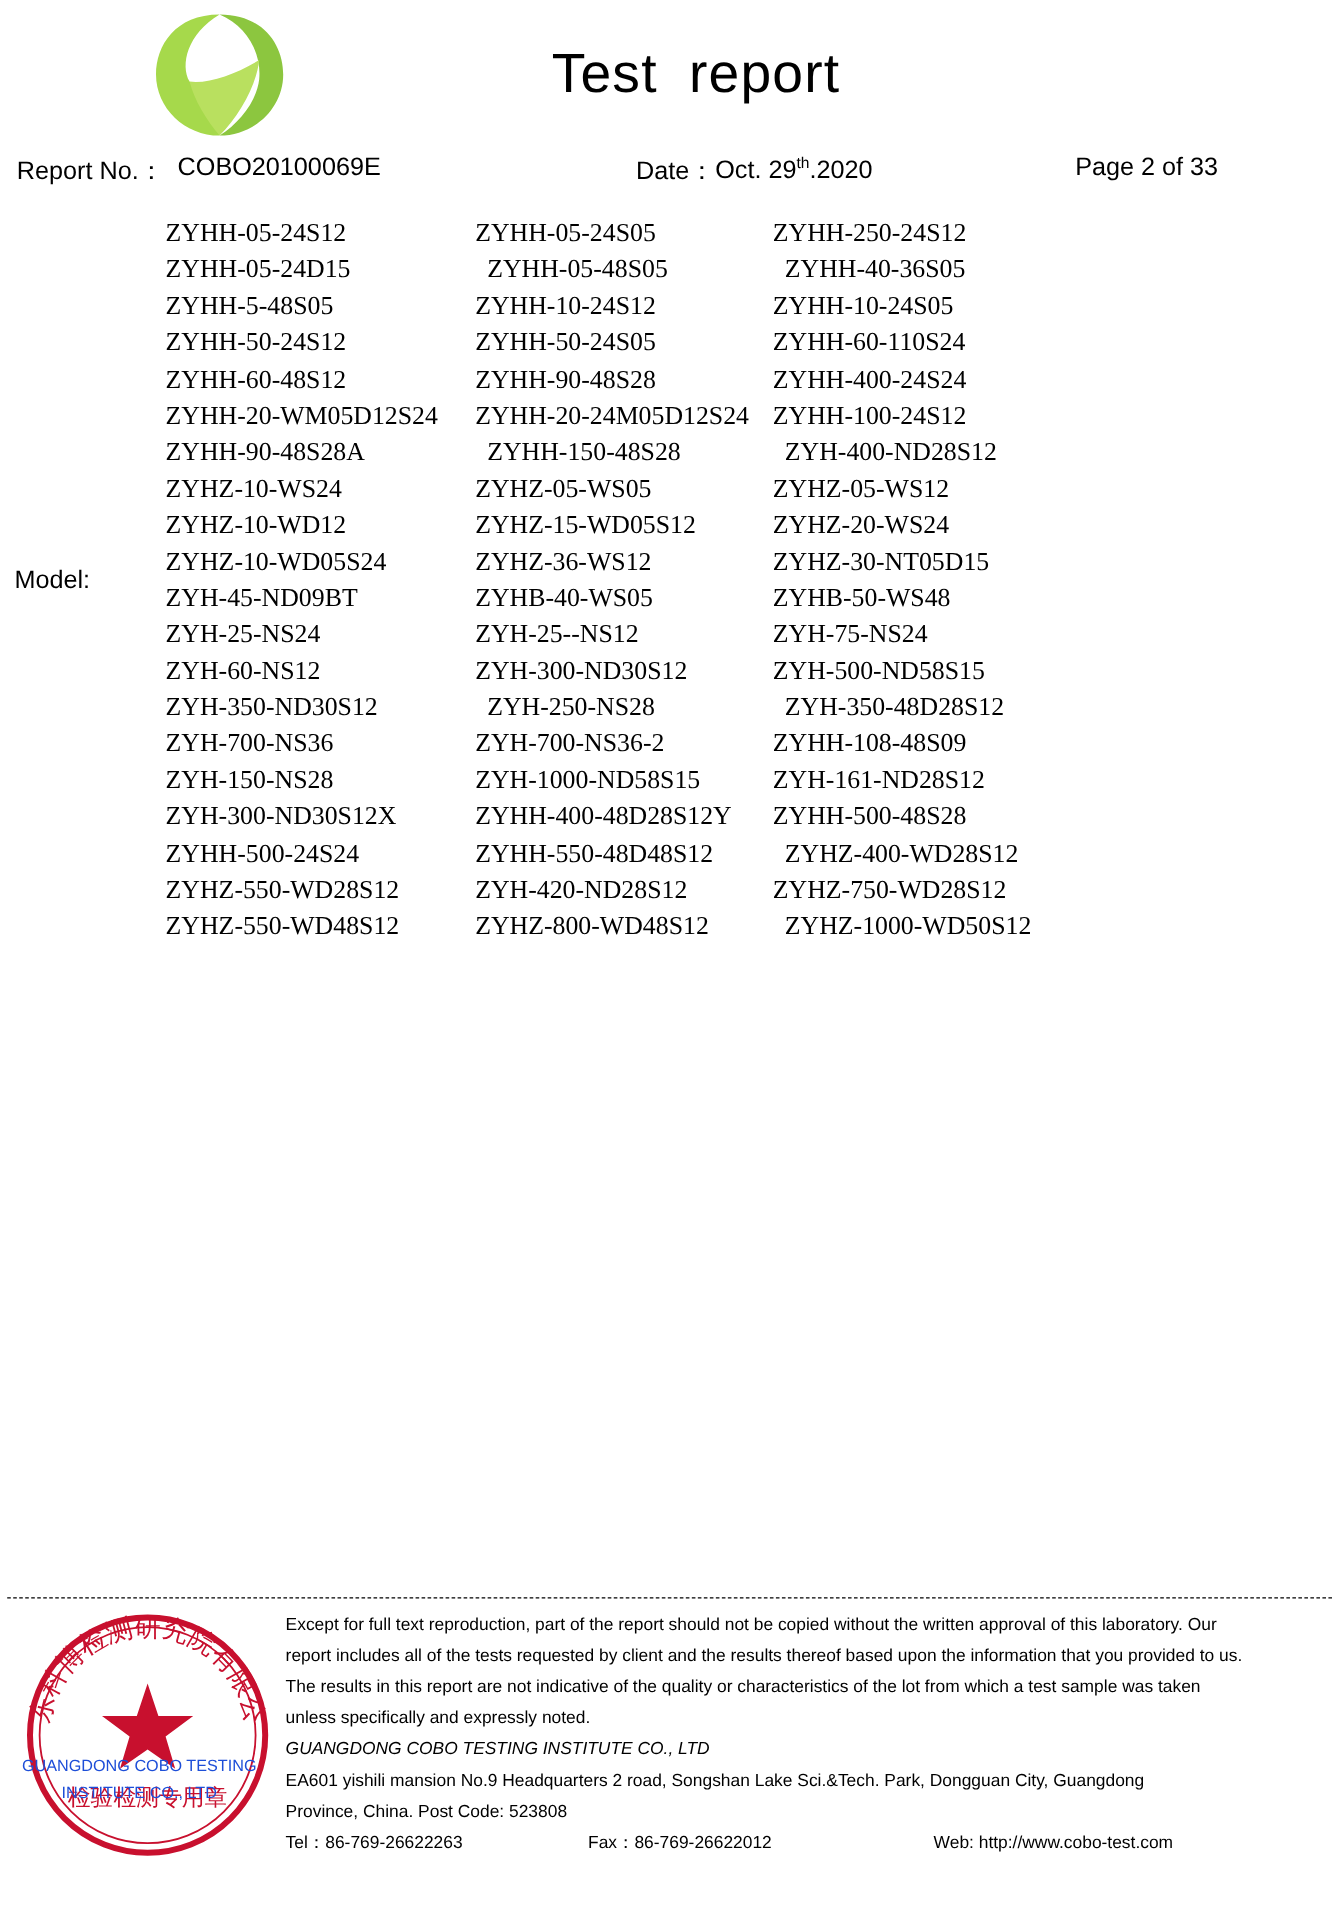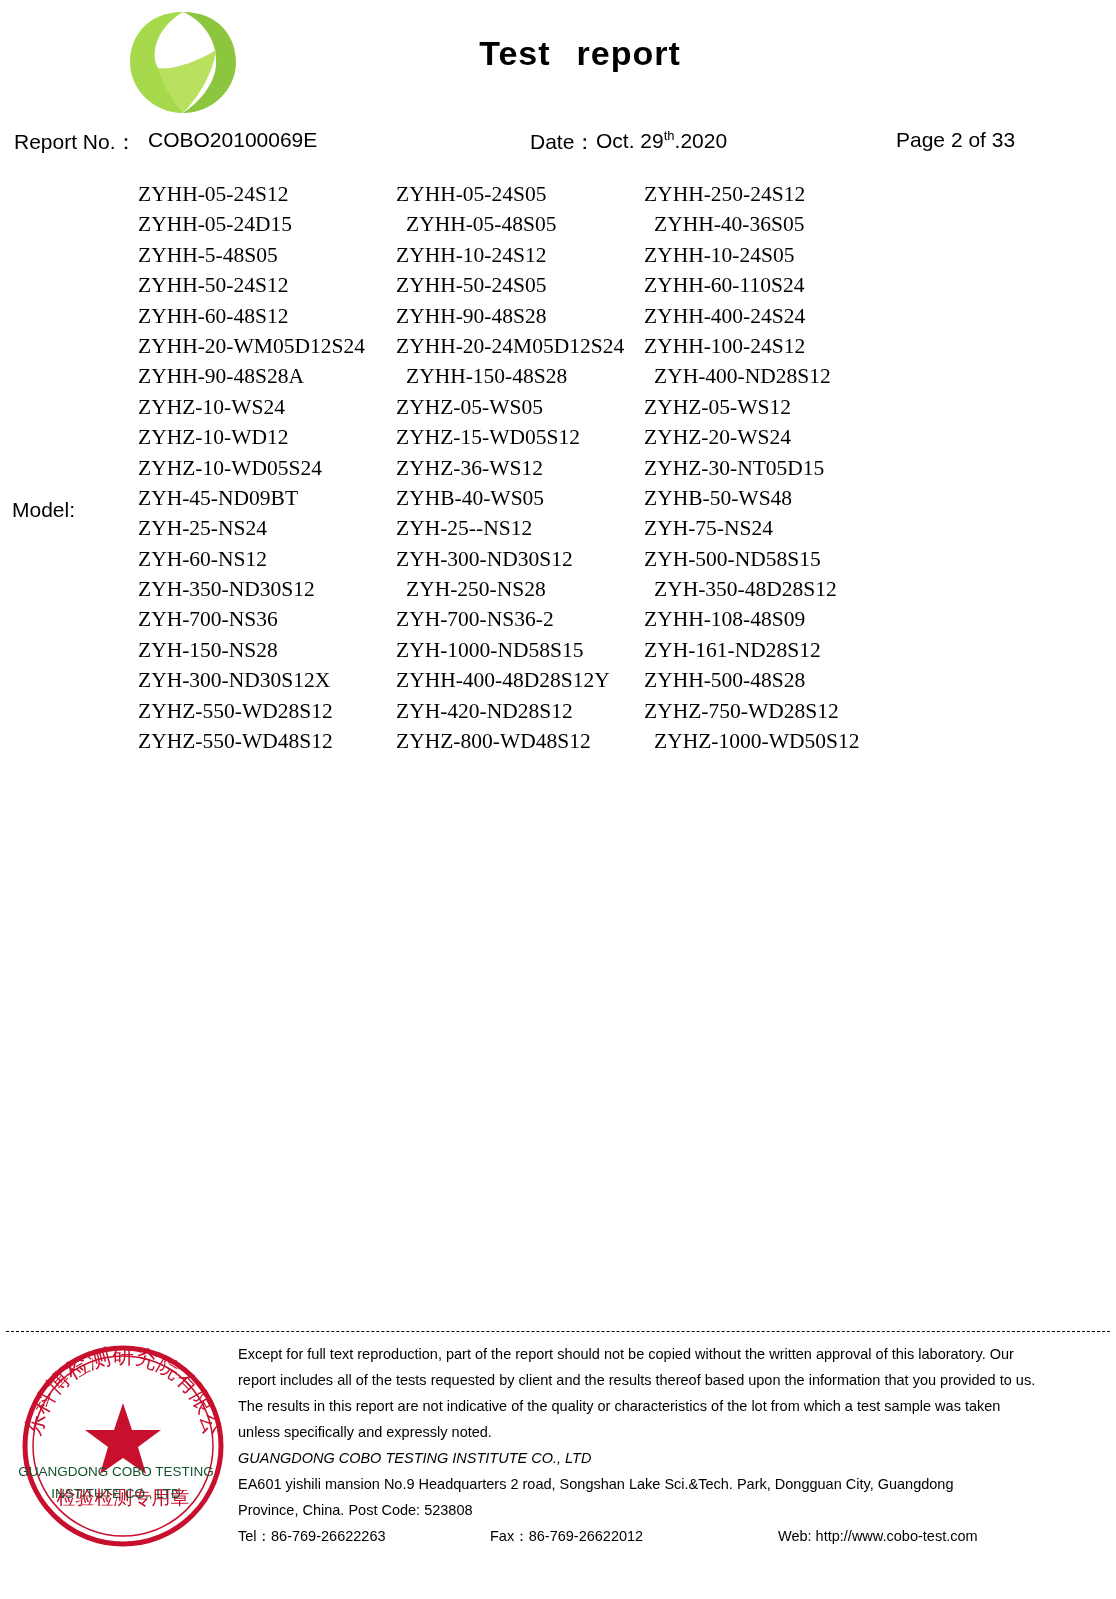--- a/index.html
+++ b/index.html
@@ -28,22 +28,22 @@
     width: 110px;
     height: 105px;
   }
   .doc-title {
     position: absolute;
     left: 0;
     right: 0;
     top: 34px;
     text-align: center;
     font-family: "Liberation Sans", sans-serif;
-    font-weight: bold;
-    font-size: 34px;
+    font-weight: normal;
+    font-size: 46px;
     letter-spacing: 1px;
     padding-left: 44px;
   }
   .doc-title .gap { display: inline-block; width: 26px; }
 
   
   .info-line {
     position: relative;
     height: 40px;
     font-family: "Liberation Sans", sans-serif;
@@ -84,21 +84,20 @@
     position: relative;
     margin-top: 14px;
     min-height: 640px;
   }
   .model-label {
     position: absolute;
     left: 12px;
     top: 290px;
     font-family: "Liberation Sans", sans-serif;
     font-size: 21px;
-    margin-top: 26px;
   }
   .model-grid {
     position: absolute;
     left: 138px;
     top: 0;
     width: 830px;
   }
   .model-row {
     display: flex;
     height: 30.4px;
@@ -157,21 +156,21 @@
   }
   .stamp-caption {
     position: absolute;
     left: 16px;
     top: 130px;
     width: 200px;
     text-align: center;
     font-family: "Liberation Sans", sans-serif;
     font-size: 13.5px;
     line-height: 22px;
-    color: #14532d;
+    color: #1d4ed8;
   }
 </style>
 </head>
 <body>
 
 <div class="header">
   <div class="logo">
     <svg viewBox="0 0 110 105" width="110" height="105" aria-hidden="true">
       <path d="M55 2 C 18 2, 2 28, 2 52 C 2 80, 26 103, 55 103 C 50 85, 38 70, 30 58 C 22 44, 28 18, 55 2 Z" fill="#a6d94b"></path>
       <path d="M55 2 C 92 2, 108 28, 108 52 C 108 80, 84 103, 55 103 C 72 92, 86 74, 88 56 C 90 34, 78 12, 55 2 Z" fill="#8cc63f"></path>
@@ -271,20 +270,25 @@
       </div>
       <div class="model-row">
         <span class="c0">ZYH-150-NS28</span>
         <span class="c1">ZYH-1000-ND58S15</span>
         <span class="c2">ZYH-161-ND28S12</span>
       </div>
       <div class="model-row">
         <span class="c0">ZYH-300-ND30S12X</span>
         <span class="c1">ZYHH-400-48D28S12Y</span>
         <span class="c2">ZYHH-500-48S28</span>
+      </div>
+      <div class="model-row">
+        <span class="c0">ZYHH-500-24S24</span>
+        <span class="c1">ZYHH-550-48D48S12</span>
+        <span class="c2 ind">ZYHZ-400-WD28S12</span>
       </div>
       <div class="model-row">
         <span class="c0">ZYHZ-550-WD28S12</span>
         <span class="c1">ZYH-420-ND28S12</span>
         <span class="c2">ZYHZ-750-WD28S12</span>
       </div>
       <div class="model-row">
         <span class="c0">ZYHZ-550-WD48S12</span>
         <span class="c1">ZYHZ-800-WD48S12</span>
         <span class="c2 ind">ZYHZ-1000-WD50S12</span>

